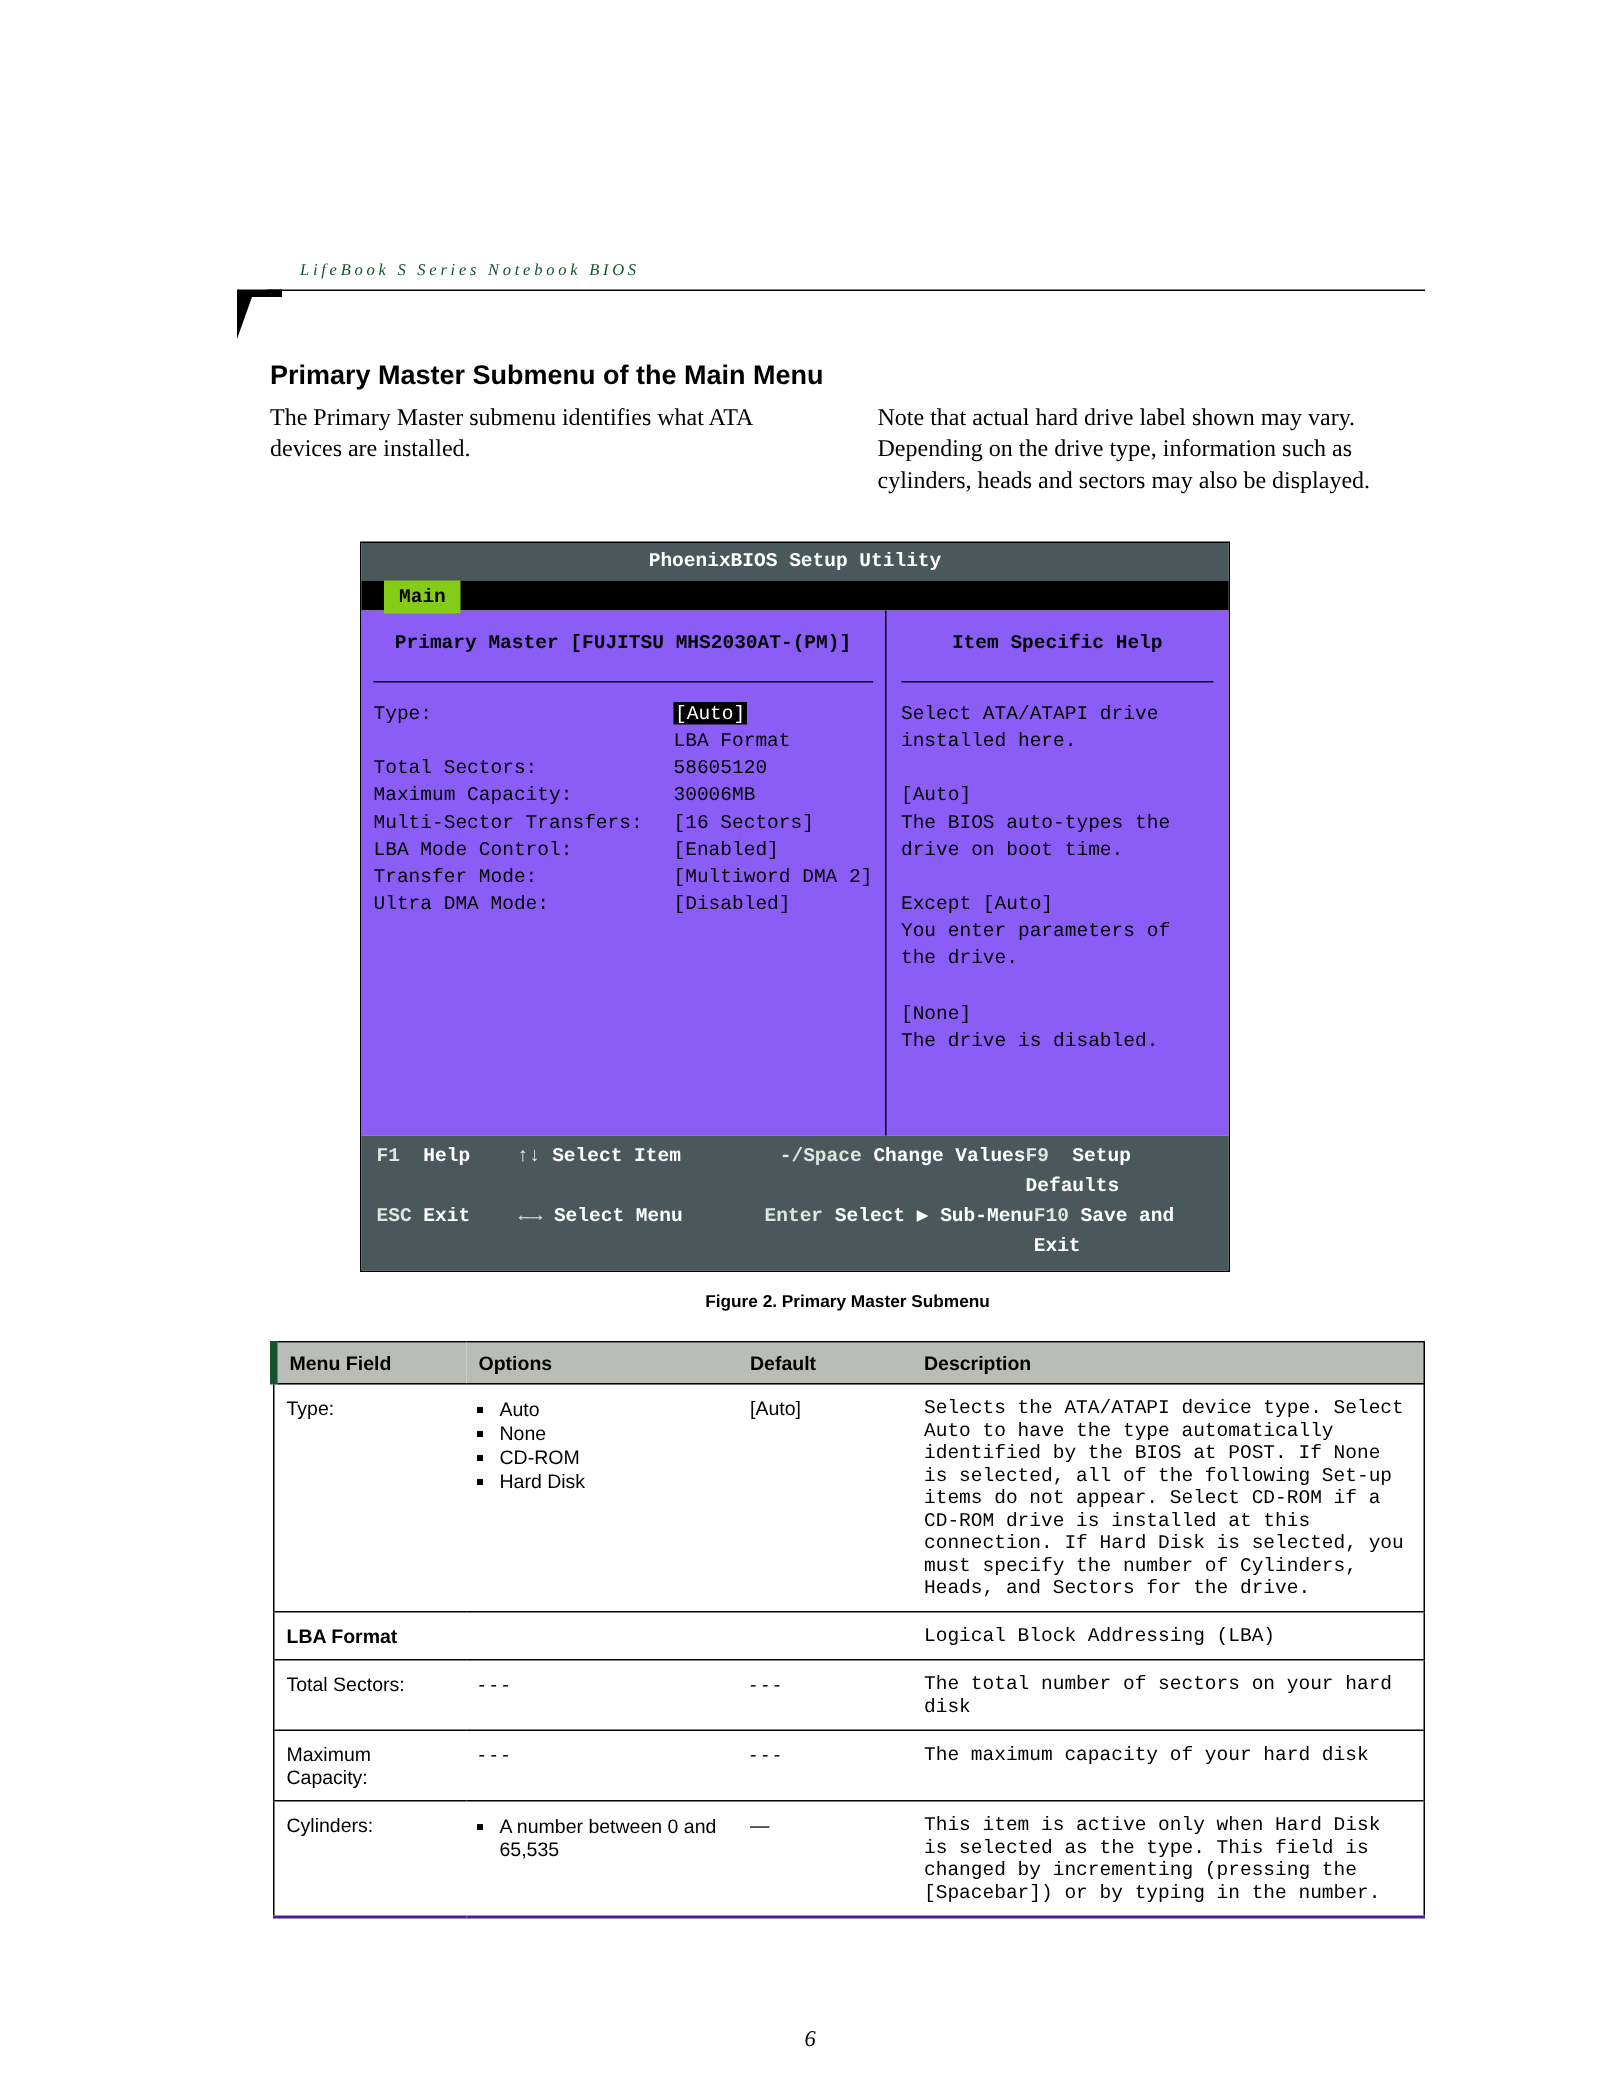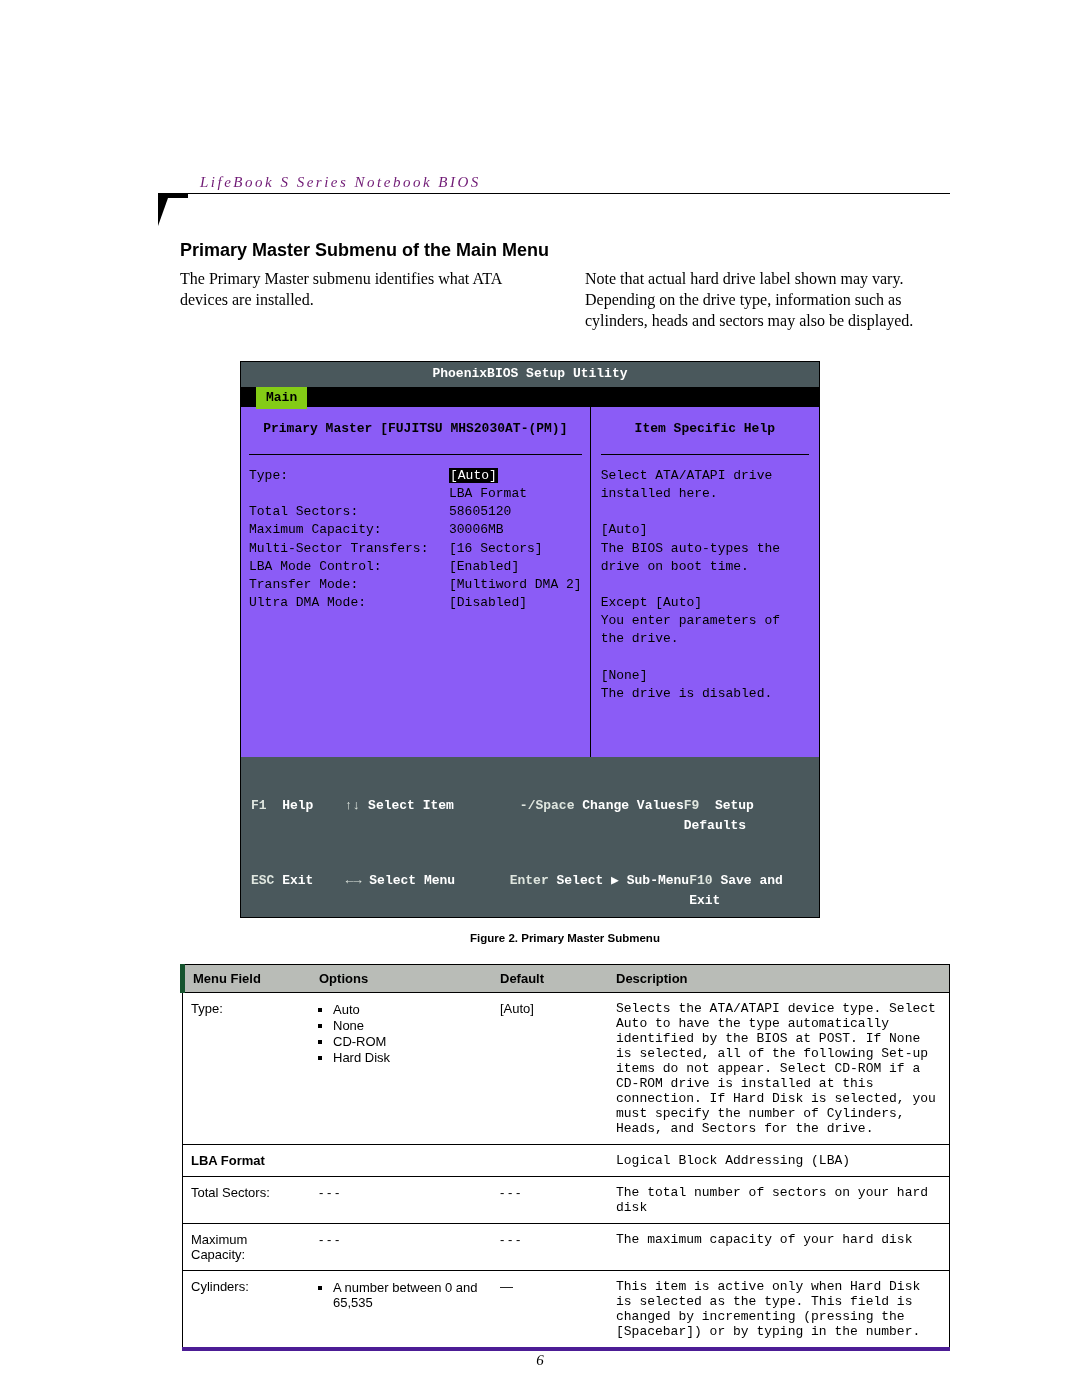--- a/index.html
+++ b/index.html
@@ -21,23 +21,23 @@
     right: 130px;
     top: 193px;
     border-top: 1px solid #000;
   }
   .header-text {
     position: absolute;
     left: 200px;
     top: 174px;
     font-style: italic;
     font-family: "Palatino Linotype", Georgia, serif;
-    font-size: 15px;
+    font-size: 11px;
     letter-spacing: 2.5px;
-    color: #701a75;
+    color: #14532d;
   }
   .corner-mark {
     position: absolute;
     left: 158px;
     top: 198px;
     width: 0;
     height: 0;
     border-left: 10px solid #000;
     border-right: 0 solid transparent;
     border-bottom: 28px solid transparent;
@@ -139,21 +139,21 @@
     padding: 0 1px;
   }
   .bios-footer {
     background: #4a585c;
     color: #fff;
     padding: 4px 10px 6px 10px;
     font-weight: bold;
     line-height: 1.55;
   }
   .bios-footer .k { color: #dfe6df; }
-  .bios-footer .row { display: flex; margin-top: 35px; }
+  .bios-footer .row { display: flex; }
   .bios-footer .cell1 { width: 105px; }
   .bios-footer .cell2 { width: 175px; }
   .bios-footer .cell3 { width: 205px; text-align: right; }
   .bios-footer .cell4 { }
 
   .fig-caption {
     text-align: center;
     font-family: "Lucida Sans", Arial, sans-serif;
     font-size: 11.5px;
     font-weight: bold;
@@ -178,21 +178,21 @@
   }
   table.desc th:first-child { border-left: 5px solid #14532d; }
   table.desc th:last-child  { border-right: 1px solid #000; }
   table.desc td {
     padding: 8px 8px;
     border-top: 1px solid #000;
     vertical-align: top;
   }
   table.desc tr td:first-child { border-left: 1px solid #000; }
   table.desc tr td:last-child  { border-right: 1px solid #000; font-family: Liberation Mono, monospace; }
-  table.desc tr:last-child td { border-bottom: 4px solid #4c1d95; }
+  table.desc tr:last-child td { border-bottom: 2px solid #4c1d95; }
   .col-menu { width: 110px; }
   .col-opt  { width: 165px; }
   .col-def  { width: 100px; }
   ul.opts {
     margin: 0; padding: 0 0 0 14px; list-style: square;
   }
   ul.opts li { margin: 1px 0; }
   .subhead td { font-weight: bold; }
   .page-num {
     position: absolute;

